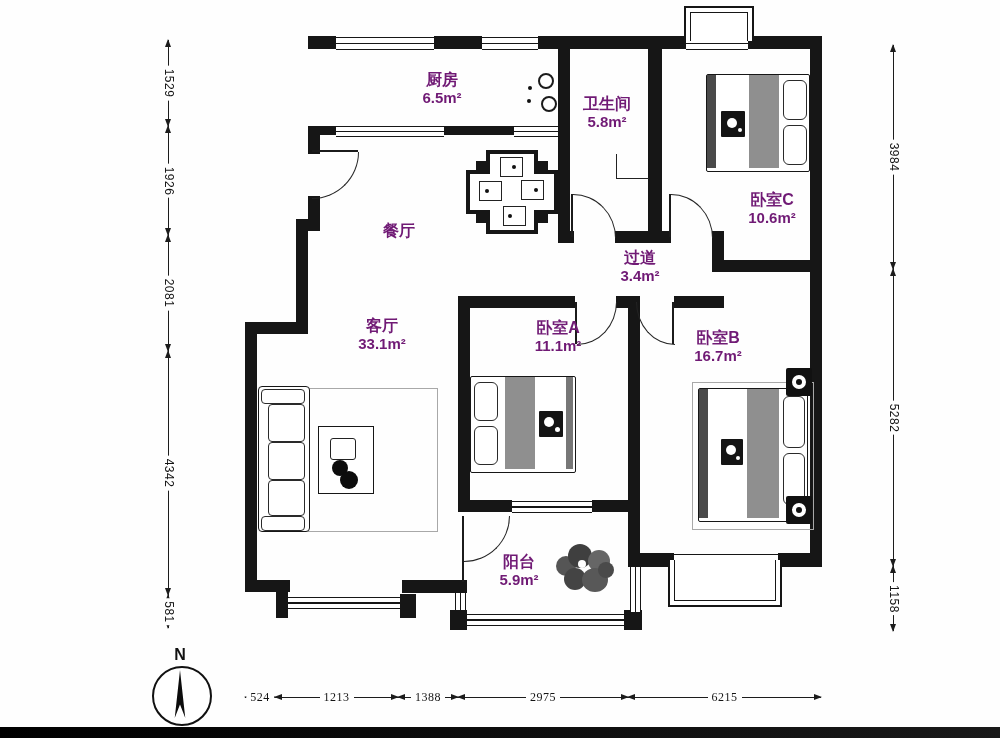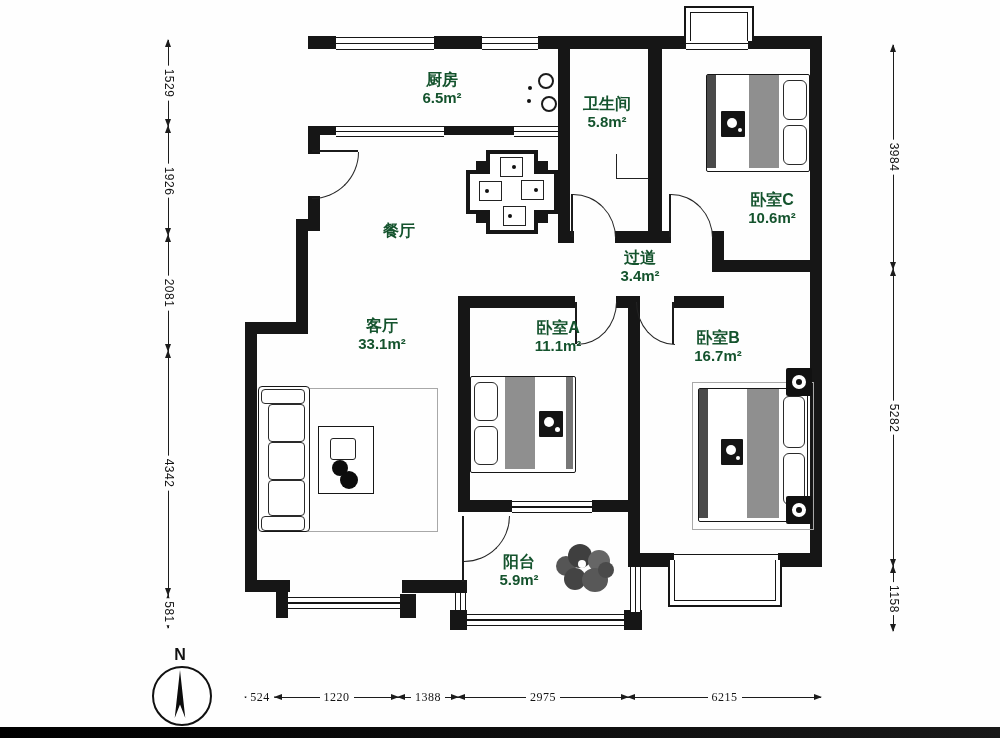--- a/index.html
+++ b/index.html
@@ -13,21 +13,21 @@
   .bay{position:absolute;background:#fff;}
   .bay-b{border:2px solid #161616;border-top:none;}
   .bay-b::after{content:"";position:absolute;left:4px;right:4px;top:0;bottom:4px;border:1.2px solid #161616;border-top:none;}
   .bay-t{border:2px solid #161616;border-bottom:none;}
   .bay-t::after{content:"";position:absolute;left:4px;right:4px;bottom:0;top:4px;border:1.2px solid #161616;border-bottom:none;}
   .arc{position:absolute;background:transparent;}
   .arc-se{border-right:1.6px solid #242424;border-bottom:1.6px solid #242424;border-bottom-right-radius:100%;}
   .arc-ne{border-top:1.6px solid #242424;border-right:1.6px solid #242424;border-top-right-radius:100%;}
   .arc-sw{border-left:1.6px solid #242424;border-bottom:1.6px solid #242424;border-bottom-left-radius:100%;}
   .leaf{position:absolute;background:#1b1b1b;}
-  .room-label{position:absolute;transform:translateX(-50%);text-align:center;color:#14532d;white-space:nowrap;}
+  .room-label{position:absolute;transform:translateX(-50%);text-align:center;color:#701a75;white-space:nowrap;}
   .room-label .nm{font-size:16px;font-weight:700;line-height:19px;}
   .room-label .ar{font-size:15px;font-weight:600;line-height:18px;}
   .dim-v{position:absolute;width:0;border-left:1.2px solid #1c1c1c;}
   .dim-v i{content:"";position:absolute;left:-4.2px;width:0;height:0;border-left:3.6px solid transparent;border-right:3.6px solid transparent;}
   .dim-v i.a-up{top:-1px;border-bottom:8px solid #1c1c1c;}
   .dim-v i.a-dn{bottom:-1px;border-top:8px solid #1c1c1c;}
   .dim-v .lab{position:absolute;top:50%;left:0;transform:translate(-50%,-50%);writing-mode:vertical-rl;background:#fefefe;font-size:12px;color:#141414;padding:3px 0;letter-spacing:0.5px;}
   .dim-h{position:absolute;height:0;border-top:1.2px solid #1c1c1c;font-family:Liberation Serif, serif;}
   .dim-h i{position:absolute;top:-4.2px;width:0;height:0;border-top:3.6px solid transparent;border-bottom:3.6px solid transparent;}
   .dim-h i.a-lf{left:-1px;border-right:8px solid #1c1c1c;}
@@ -302,21 +302,21 @@
     </div>
 
   <div class="dim-h" style="left:245px;top:697px;width:30px">
       <i class="a-lf"></i>
       <i class="a-rt"></i>
       <span class="lab">524</span>
     </div>
   <div class="dim-h" style="left:275px;top:697px;width:123px">
       <i class="a-lf"></i>
       <i class="a-rt"></i>
-      <span class="lab">1220</span>
+      <span class="lab">1213</span>
     </div>
   <div class="dim-h" style="left:398px;top:697px;width:60px">
       <i class="a-lf"></i>
       <i class="a-rt"></i>
       <span class="lab">1388</span>
     </div>
   <div class="dim-h" style="left:458px;top:697px;width:170px">
       <i class="a-lf"></i>
       <i class="a-rt"></i>
       <span class="lab">2975</span>

